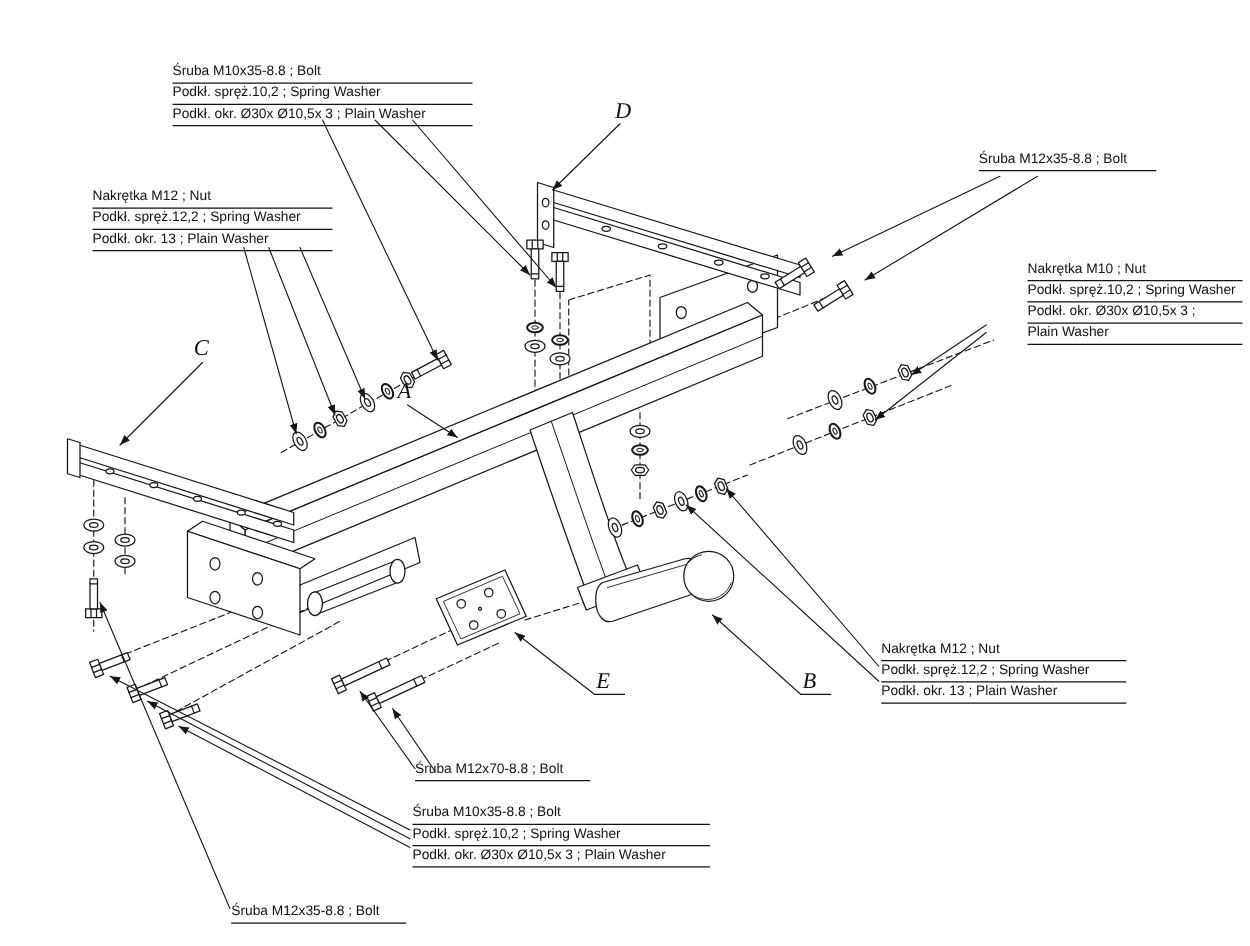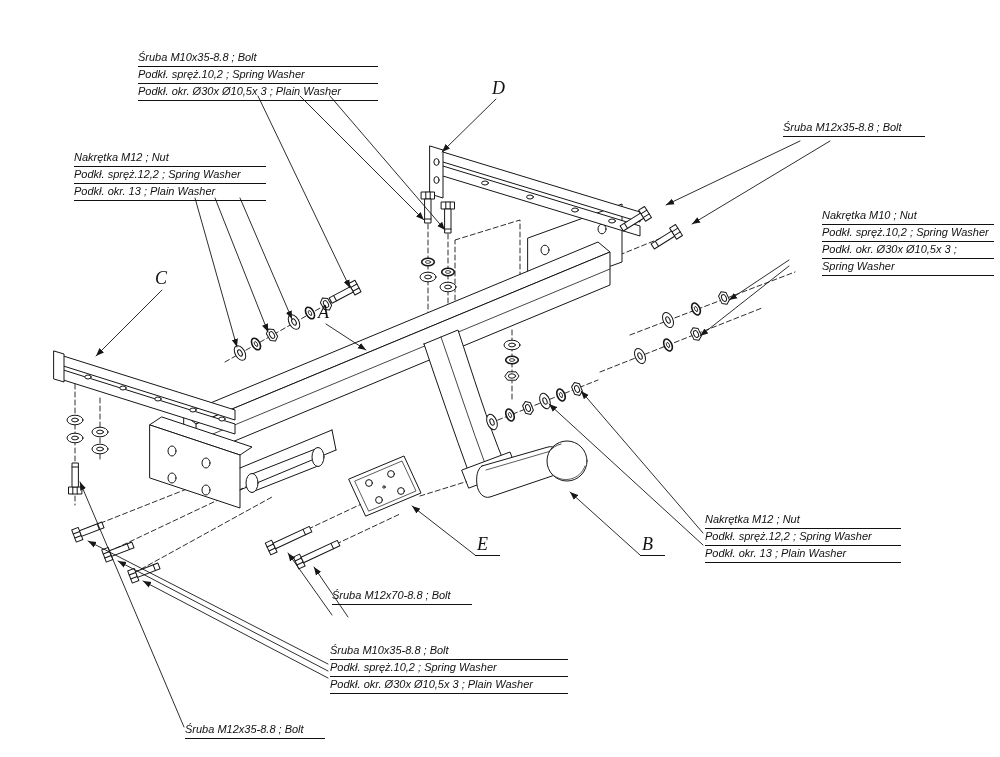--- a/index.html
+++ b/index.html
@@ -2,21 +2,21 @@
 <html><head>
 <meta charset="utf-8">
 <style>
   html,body{margin:0;padding:0;background:#fff;}
   .stage{
     position:relative;width:1000px;height:757px;background:#ffffff;
     font-family:"Liberation Sans",sans-serif;overflow:hidden;color:#111;
   }
   svg.drawing{position:absolute;left:0;top:0;}
   .lbl{
-    position:absolute;font-style:italic;font-size:11px;line-height:15px;color:#111;
+    position:absolute;font-size:11px;line-height:15px;color:#111;
   }
   .lbl .line{
     border-bottom:1px solid #111;padding:0 2px 1px 0;white-space:nowrap;
   }
   .part-letter{
     position:absolute;font-family:"Liberation Serif",serif;font-style:italic;
     font-size:18px;color:#111;line-height:20px;
   }
   .part-letter.u{border-bottom:1px solid #111;padding:0 12px 1px 2px;}
 </style>
@@ -255,30 +255,30 @@
   </div>
 
   <div class="lbl" style="left:783px;top:120px;width:142px">
     <div class="line">Śruba M12x35-8.8 ;  Bolt</div>
   </div>
 
   <div class="lbl" style="left:822px;top:208px;width:172px">
     <div class="line">Nakrętka  M10 ;  Nut</div>
     <div class="line">Podkł. spręż.10,2 ;  Spring Washer</div>
     <div class="line">Podkł. okr.  Ø30x  Ø10,5x 3 ;</div>
-    <div class="line">Spring Washer</div>
+    <div class="line">Plain Washer</div>
   </div>
 
   <div class="lbl" style="left:705px;top:512px;width:196px">
     <div class="line">Nakrętka  M12 ;  Nut</div>
     <div class="line">Podkł. spręż.12,2 ;  Spring Washer</div>
     <div class="line">Podkł. okr. 13 ;  Plain Washer</div>
   </div>
 
-  <div class="lbl" style="left:332px;top:588px;width:140px">
+  <div class="lbl" style="left:332px;top:608px;width:140px">
     <div class="line">Śruba M12x70-8.8 ;  Bolt</div>
   </div>
 
   <div class="lbl" style="left:330px;top:643px;width:238px">
     <div class="line">Śruba M10x35-8.8 ;  Bolt</div>
     <div class="line">Podkł. spręż.10,2 ;  Spring Washer</div>
     <div class="line">Podkł. okr.  Ø30x Ø10,5x 3 ;  Plain Washer</div>
   </div>
 
   <div class="lbl" style="left:185px;top:722px;width:140px">

